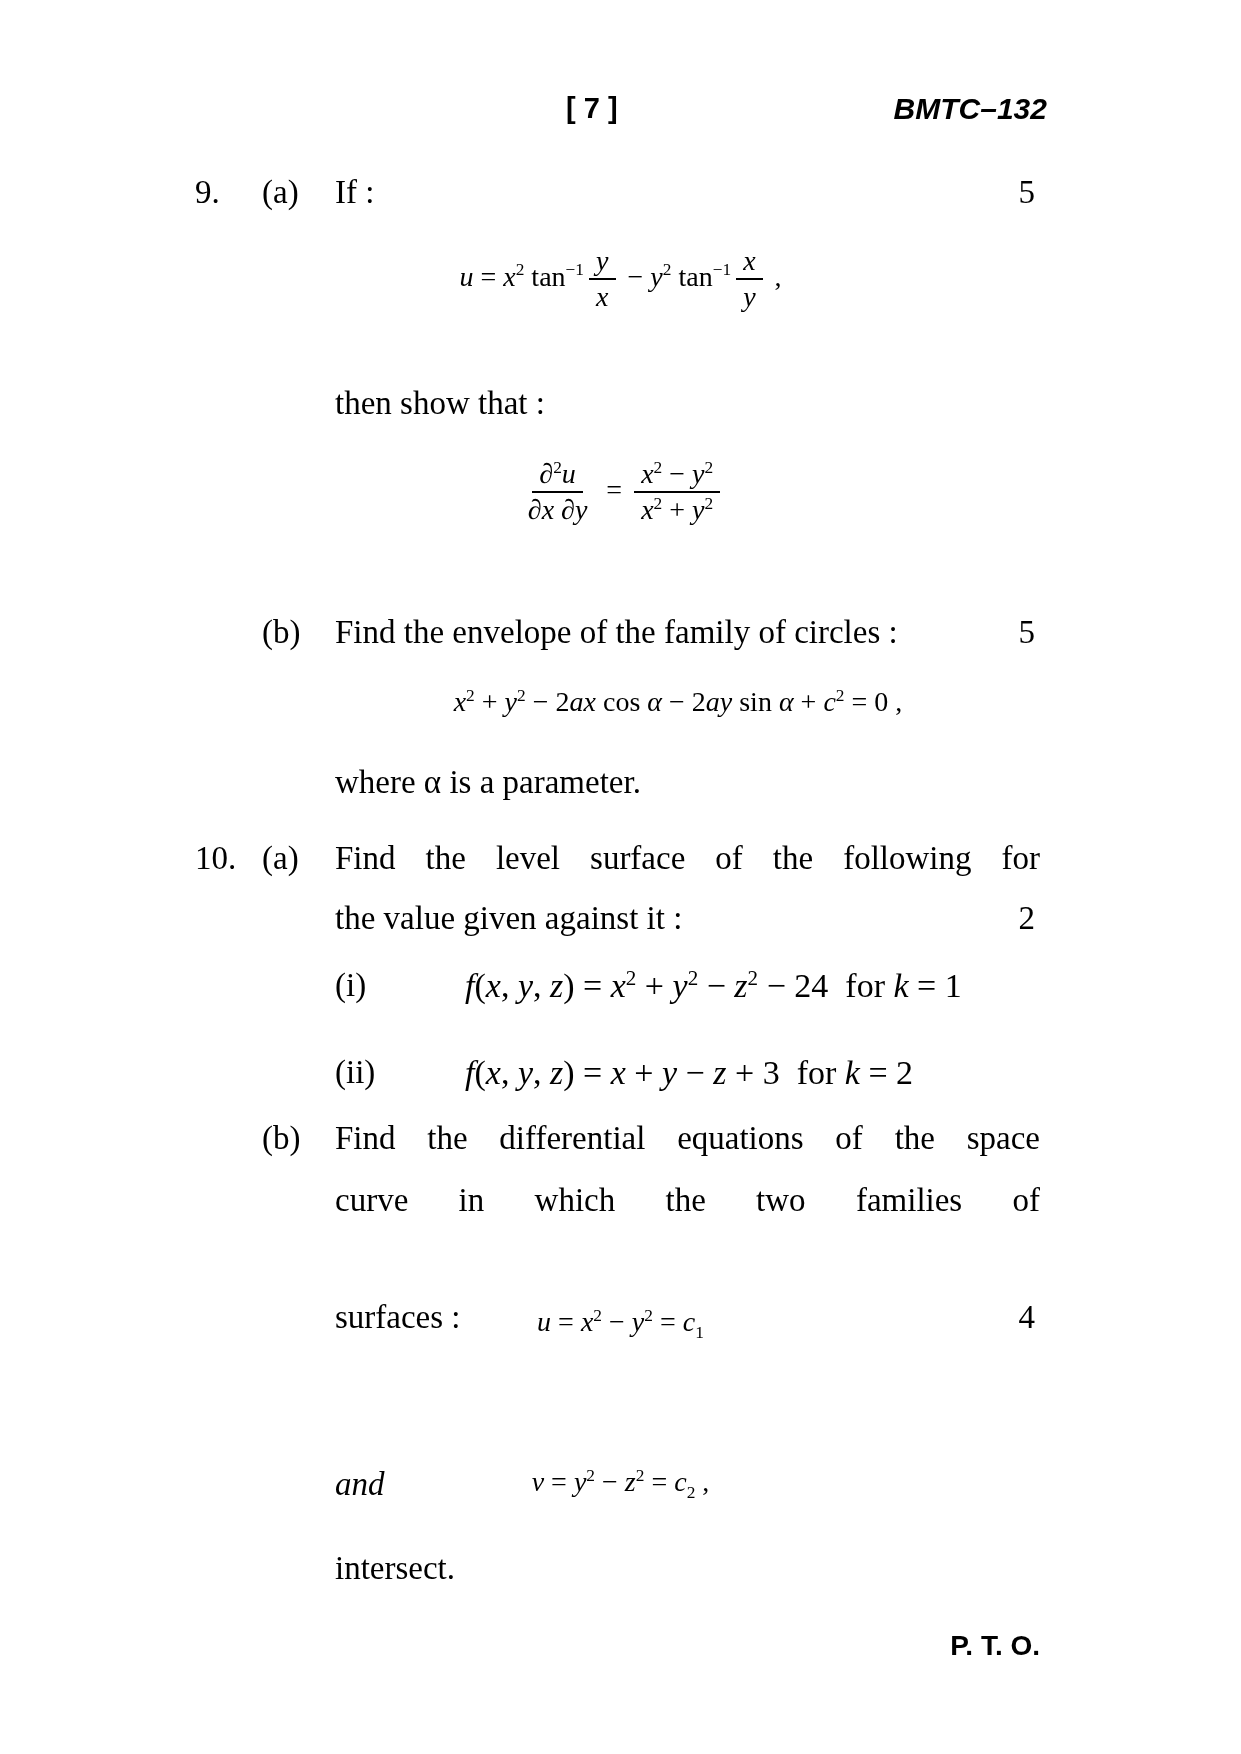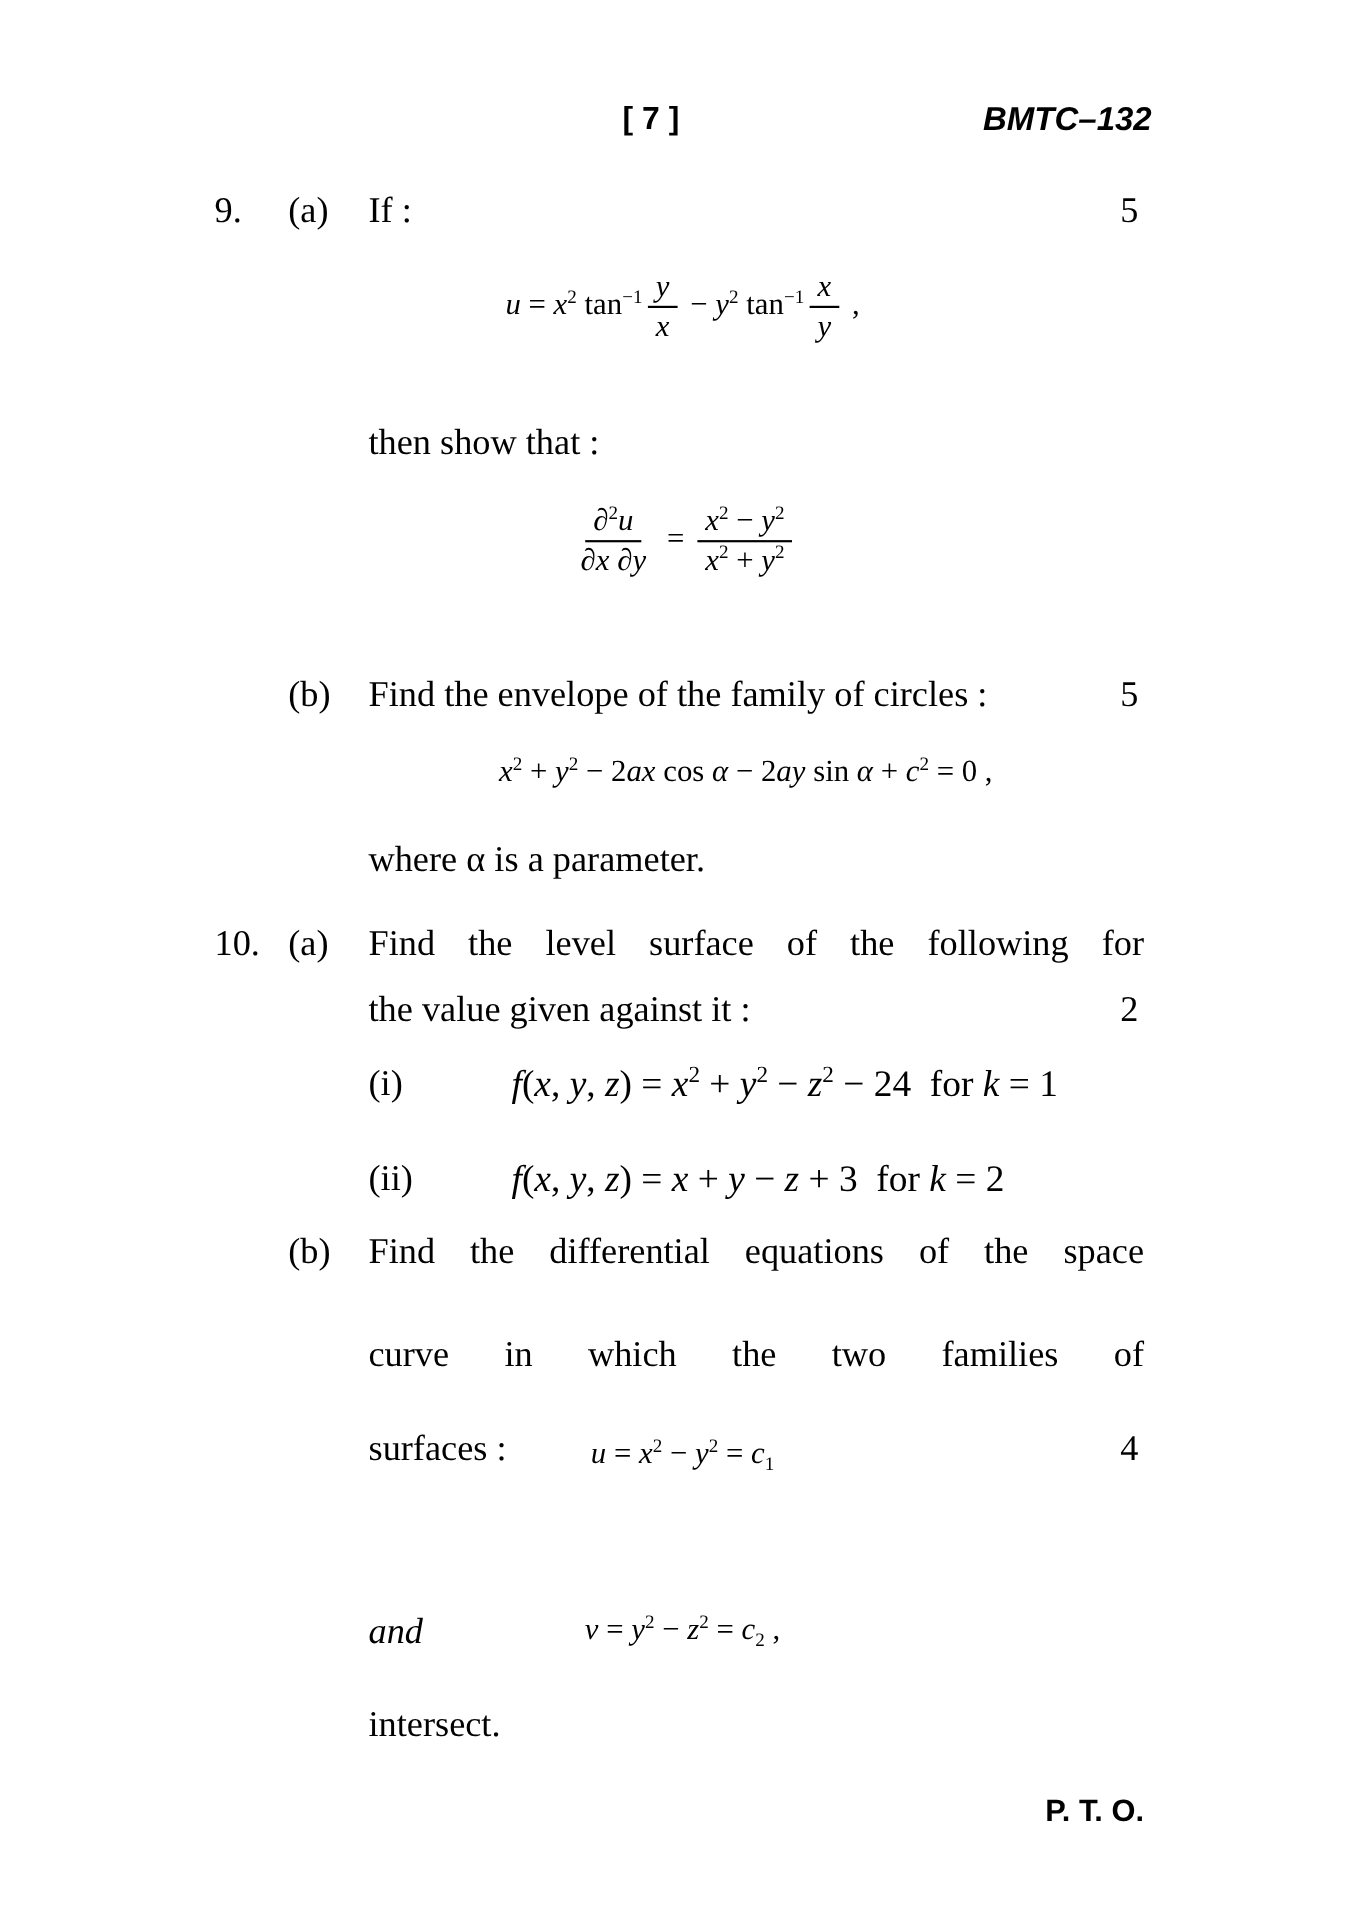--- a/index.html
+++ b/index.html
@@ -105,21 +105,21 @@
   <div class="row" style="top:1052px;">
     <span class="ilabel">(ii)</span>
     <span class="ieq"><span class="vr">f</span><span>(</span><span class="vr">x</span><span>, </span><span class="vr">y</span><span>, </span><span class="vr">z</span><span>) = </span><span class="vr">x</span><span> + </span><span class="vr">y</span><span> − </span><span class="vr">z</span><span> + 3  for </span><span class="vr">k</span><span> = 2</span></span>
   </div>
 
   <div class="row" style="top:1118px;">
     <span class="qlabel">(b)</span>
     <span class="qtext justify">Find the differential equations of the space</span>
   </div>
 
-  <div class="row" style="top:1212px;padding-left:44px;">
+  <div class="row" style="top:1180px;padding-left:44px;">
     <span class="qtext justify">curve in which the two families of</span>
   </div>
 
   <div class="row" style="top:1297px;">
     <span class="qtext">surfaces :</span>
     <span class="marks">4</span>
   </div>
 
   <div class="eqrow" style="top:1305px;"><span class="vr">u</span><span> = </span><span class="vr">x</span><sup>2</sup><span> − </span><span class="vr">y</span><sup>2</sup><span> = </span><span class="vr">c</span><sub>1</sub></div>
 

